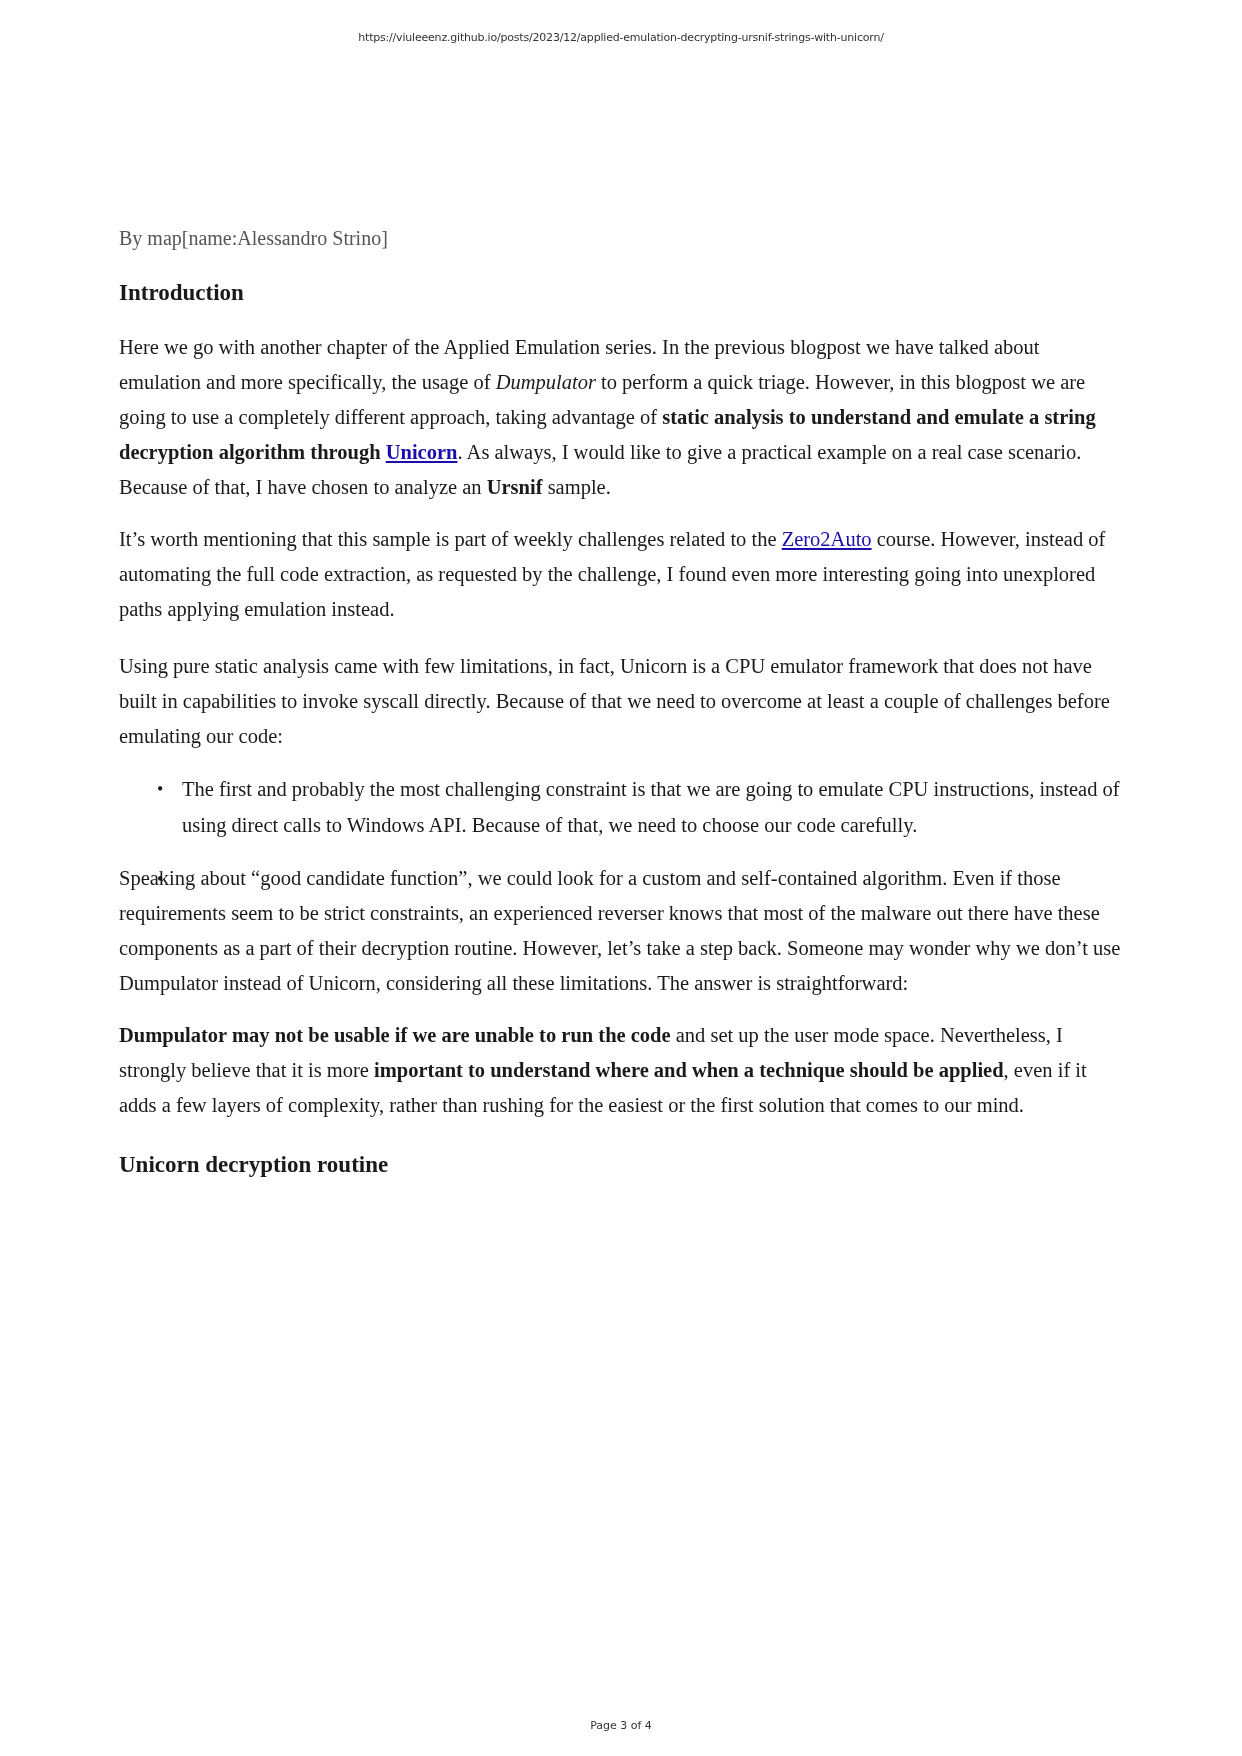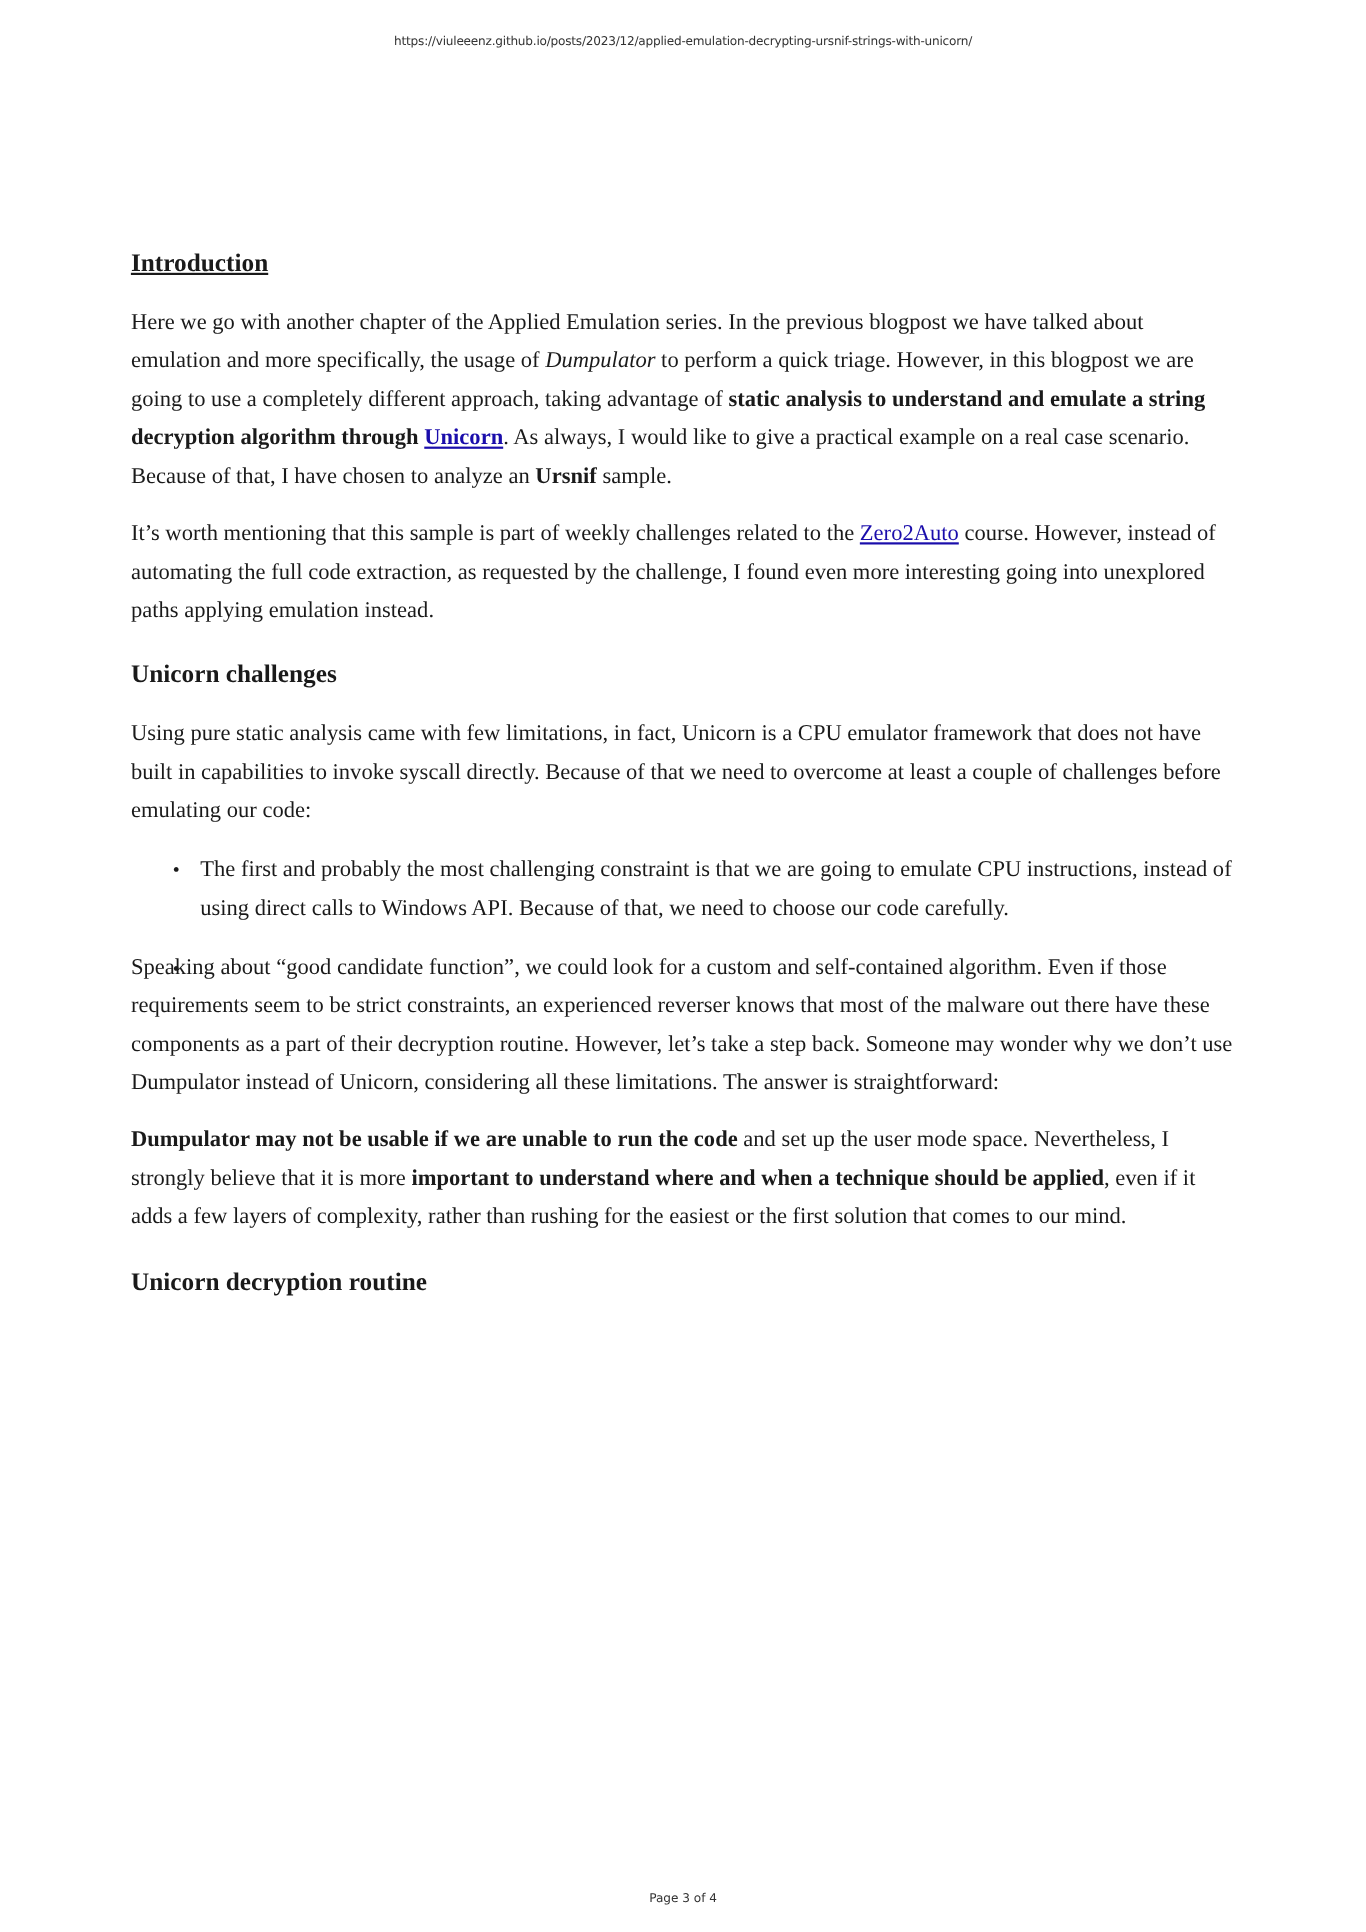--- a/index.html
+++ b/index.html
@@ -97,28 +97,28 @@
       top: 0;
       font-size: 18px;
     }
   </style>
 </head>
 <body>
 
 <div class="url-header">https://viuleeenz.github.io/posts/2023/12/applied-emulation-decrypting-ursnif-strings-with-unicorn/</div>
 
 <div class="article">
+  <div class="byline">By map[name:Alessandro Strino]</div>
 
-  <h2 class="section" style="margin-top:16px;text-decoration:underline;">Introduction</h2>
+  <h2 class="section" style="margin-top:28px;">Introduction</h2>
 
   <p class="body" style="margin-top:22px;"><span>Here we go with another chapter of the Applied Emulation series. In the previous blogpost we have talked about emulation and more specifically, the usage of </span><i>Dumpulator</i><span> to perform a quick triage. However, in this blogpost we are going to use a completely different approach, taking advantage of </span><b>static analysis to understand and emulate a string decryption algorithm through </b><b><a class="link" href="#">Unicorn</a></b><span>. As always, I would like to give a practical example on a real case scenario. Because of that, I have chosen to analyze an </span><b>Ursnif</b><span> sample.</span></p>
 
   <p class="body" style="margin-top:17px;"><span>It’s worth mentioning that this sample is part of weekly challenges related to the </span><a class="link" href="#">Zero2Auto</a><span> course. However, instead of automating the full code extraction, as requested by the challenge, I found even more interesting going into unexplored paths applying emulation instead.</span></p>
 
-  <h2 class="section" style="margin-top:25px;">Unicorn challenges</h2>
 
   <p class="body" style="margin-top:22px;">Using pure static analysis came with few limitations, in fact, Unicorn is a CPU emulator framework that does not have built in capabilities to invoke syscall directly. Because of that we need to overcome at least a couple of challenges before emulating our code:</p>
 
   <ul class="bullets" style="margin-top:17px;">
     <li><span class="bullet">•</span><span>The first and probably the most challenging constraint is that we are going to emulate CPU instructions, instead of using direct calls to Windows API. Because of that, we need to choose our code carefully.</span></li>
     <li style="margin-top:18px;"><span class="bullet">•</span></li>
   </ul>
 
   <p class="body" style="margin-top:15px;">Speaking about “good candidate function”, we could look for a custom and self-contained algorithm. Even if those requirements seem to be strict constraints, an experienced reverser knows that most of the malware out there have these components as a part of their decryption routine. However, let’s take a step back. Someone may wonder why we don’t use Dumpulator instead of Unicorn, considering all these limitations. The answer is straightforward:</p>
 

